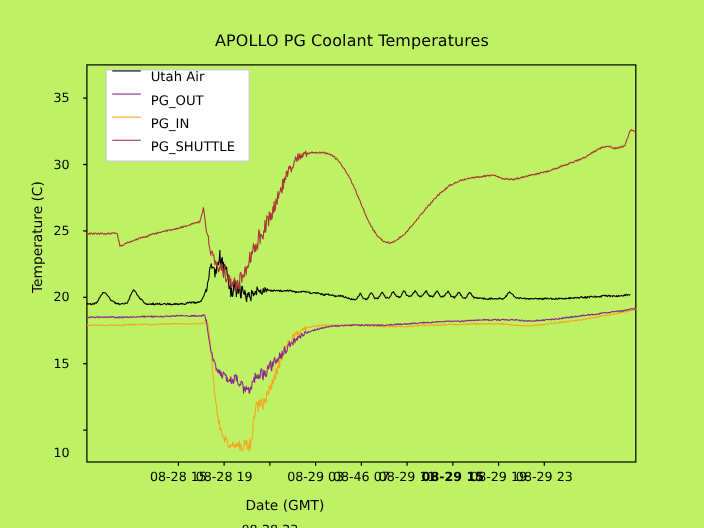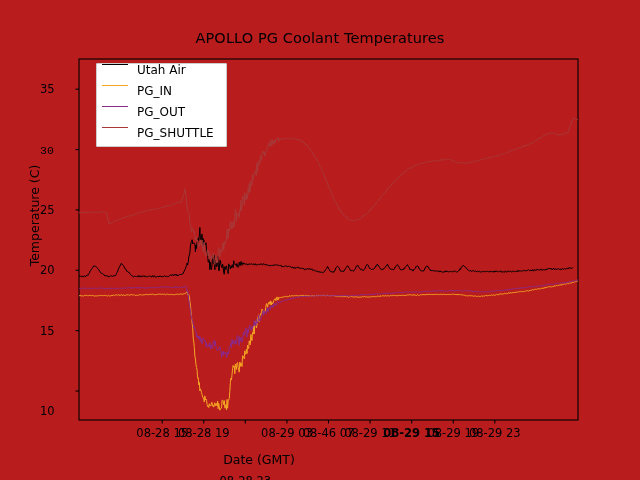--- a/index.html
+++ b/index.html
@@ -10,21 +10,21 @@
   body {
     width: 640px;
     height: 480px;
     font-family: "DejaVu Sans", sans-serif;
     overflow: hidden;
   }
   #figure {
     position: relative;
     width: 640px;
     height: 480px;
-    background: #b91c1c;
+    background: #bef264;
   }
   #plot-svg {
     position: absolute;
     left: 0;
     top: 0;
     width: 640px;
     height: 480px;
     display: block;
   }
   .chart-title {
@@ -58,21 +58,21 @@
     transform: rotate(-90deg);
     transform-origin: center center;
   }
   .tick-label {
     position: absolute;
     font-size: 11.5px;
     color: #000000;
     white-space: nowrap;
   }
   .ytick-label {
-    text-align: left;
+    text-align: center;
     transform: translateY(-50%);
   }
   .xtick-label {
     transform: translateX(-50%);
     top: 426px;
   }
   .legend-box {
     position: absolute;
     left: 96px;
     top: 63px;
@@ -141,21 +141,21 @@
         <path d="M79.00 288.13L79.55 288.40L80.11 288.44L80.66 288.77L81.22 288.92L81.77 288.17L82.33 287.93L82.88 288.51L83.44 288.05L83.99 288.28L84.54 288.10L85.10 288.15L85.65 288.47L86.21 288.94L86.76 288.71L87.32 288.05L87.87 288.06L88.43 288.33L88.98 288.05L89.53 288.55L90.09 288.84L90.64 287.90L91.20 288.30L91.75 288.40L92.31 288.40L92.86 288.69L93.42 288.08L93.97 288.47L94.52 288.25L95.08 288.51L95.63 287.93L96.19 288.45L96.74 288.63L97.30 288.28L97.85 288.17L98.41 288.68L98.96 288.15L99.51 287.96L100.07 288.34L100.62 287.83L101.18 288.52L101.73 288.09L102.29 287.82L102.84 287.88L103.40 288.39L103.95 288.80L104.50 288.98L105.06 288.19L105.61 288.89L106.17 288.65L106.72 288.28L107.28 288.99L107.83 288.26L108.39 288.88L108.94 287.86L109.49 288.10L110.05 288.73L110.60 288.99L111.16 288.05L111.71 288.02L112.27 288.77L112.82 288.62L113.38 287.88L113.93 288.31L114.48 288.28L115.04 288.11L115.59 288.63L116.15 288.02L116.70 288.70L117.26 288.70L117.81 288.03L118.37 288.36L118.92 288.47L119.47 288.01L120.03 288.61L120.58 288.33L121.14 287.80L121.69 287.89L122.25 288.16L122.80 288.46L123.36 288.69L123.91 288.29L124.46 288.03L125.02 288.26L125.57 287.81L126.13 287.67L126.68 287.83L127.24 288.36L127.79 288.11L128.35 287.78L128.90 287.62L129.45 287.97L130.01 287.22L130.56 288.13L131.12 287.23L131.67 288.34L132.23 287.85L132.78 287.76L133.34 287.89L133.89 287.40L134.44 287.69L135.00 287.58L135.55 287.51L136.11 287.54L136.66 287.36L137.22 288.20L137.77 287.26L138.33 288.11L138.88 288.29L139.43 287.35L139.99 288.24L140.54 287.35L141.10 287.50L141.65 287.62L142.21 288.12L142.76 287.54L143.32 287.74L143.87 287.65L144.42 288.09L144.98 288.11L145.53 288.23L146.09 287.33L146.64 287.82L147.20 287.65L147.75 288.24L148.31 288.00L148.86 288.05L149.41 287.76L149.97 287.40L150.52 287.41L151.08 287.33L151.63 287.47L152.19 287.14L152.74 287.67L153.30 287.78L153.85 287.27L154.40 287.95L154.96 288.00L155.51 287.43L156.07 286.81L156.62 287.44L157.18 287.42L157.73 287.17L158.29 286.72L158.84 287.35L159.39 287.37L159.95 287.75L160.50 286.67L161.06 286.81L161.61 286.61L162.17 287.04L162.72 287.36L163.28 286.91L163.83 286.82L164.38 287.11L164.94 286.59L165.49 287.08L166.05 286.79L166.60 287.08L167.16 287.06L167.71 287.24L168.27 287.34L168.82 286.90L169.37 286.73L169.93 287.13L170.48 287.59L171.04 287.40L171.59 287.50L172.15 287.62L172.70 287.52L173.26 287.25L173.81 287.62L174.36 286.72L174.92 287.50L175.47 286.61L176.03 286.75L176.58 287.71L177.14 286.81L177.69 286.71L178.25 287.74L178.80 287.45L179.35 287.15L179.91 287.51L180.46 287.44L181.02 287.11L181.57 286.86L182.13 287.38L182.68 286.95L183.24 287.75L183.79 286.78L184.34 286.29L184.90 286.96L185.45 286.26L186.01 286.49L186.56 288.32L187.12 291.49L187.67 290.73L188.23 295.88L188.78 300.27L189.33 304.35L189.89 307.58L190.44 310.78L191.00 314.23L191.55 318.16L192.11 320.57L192.66 320.54L193.22 324.41L193.77 328.03L194.32 326.75L194.88 328.43L195.43 329.93L195.99 331.38L196.54 336.69L197.10 335.22L197.65 337.07L198.21 338.58L198.76 336.23L199.31 339.38L199.87 336.40L200.42 341.24L200.98 338.05L201.53 342.48L202.09 343.92L202.64 339.67L203.20 338.20L203.75 339.48L204.30 339.60L204.86 341.21L205.41 340.60L205.97 346.37L206.52 343.05L207.08 347.17L207.63 347.03L208.19 346.35L208.74 344.73L209.29 346.70L209.85 342.45L210.40 348.77L210.96 347.21L211.51 344.79L212.07 348.63L212.62 347.75L213.18 341.26L213.73 341.12L214.28 340.57L214.84 345.98L215.39 341.37L215.95 346.47L216.50 349.44L217.06 350.08L217.61 350.98L218.17 349.28L218.72 350.03L219.27 346.53L219.83 346.62L220.38 347.91L220.94 350.43L221.49 357.53L222.05 351.84L222.60 353.13L223.16 355.74L223.71 351.10L224.26 353.66L224.82 352.69L225.37 354.08L225.93 352.34L226.48 357.34L227.04 357.22L227.59 351.82L228.15 354.07L228.70 353.27L229.25 346.81L229.81 346.93L230.36 346.49L230.92 343.05L231.47 347.59L232.03 339.12L232.58 343.74L233.14 343.07L233.69 340.55L234.24 344.17L234.80 344.15L235.35 340.45L235.91 343.87L236.46 343.68L237.02 336.18L237.57 335.32L238.13 336.25L238.68 343.30L239.23 345.36L239.79 336.69L240.34 340.82L240.90 337.22L241.45 342.18L242.01 342.35L242.56 340.16L243.12 334.27L243.67 332.06L244.22 335.30L244.78 332.32L245.33 329.85L245.89 328.08L246.44 335.42L247.00 337.15L247.55 328.96L248.11 333.19L248.66 329.85L249.21 326.82L249.77 325.03L250.32 329.17L250.88 330.37L251.43 328.19L251.99 326.25L252.54 328.80L253.10 325.76L253.65 325.80L254.20 320.64L254.76 325.40L255.31 322.14L255.87 325.91L256.42 319.31L256.98 323.50L257.53 321.70L258.09 321.37L258.64 314.98L259.19 318.26L259.75 321.21L260.30 320.00L260.86 319.38L261.41 316.21L261.97 313.64L262.52 312.47L263.08 310.59L263.63 315.26L264.18 314.20L264.74 311.27L265.29 311.56L265.85 311.76L266.40 313.64L266.96 308.02L267.51 307.54L268.07 311.75L268.62 308.81L269.17 309.12L269.73 307.37L270.28 309.33L270.84 305.80L271.39 306.68L271.95 305.86L272.50 305.14L273.06 307.57L273.61 305.78L274.16 302.96L274.72 304.00L275.27 305.61L275.83 304.48L276.38 304.93L276.94 302.35L277.49 301.21L278.05 301.90L278.60 302.84L279.15 302.85L279.71 301.79L280.26 302.49L280.82 301.26L281.37 301.59L281.93 301.87L282.48 301.39L283.04 300.83L283.59 300.67L284.14 300.26L284.70 300.43L285.25 300.57L285.81 299.36L286.36 300.37L286.92 300.07L287.47 299.95L288.03 299.27L288.58 298.78L289.13 299.67L289.69 299.44L290.24 299.40L290.80 298.27L291.35 298.66L291.91 298.73L292.46 297.74L293.02 298.63L293.57 297.87L294.12 298.31L294.68 298.29L295.23 297.31L295.79 297.67L296.34 297.69L296.90 297.10L297.45 297.19L298.01 297.50L298.56 296.88L299.11 297.38L299.67 296.89L300.22 296.58L300.78 296.43L301.33 296.91L301.89 296.20L302.44 296.46L303.00 296.48L303.55 296.47L304.10 295.92L304.66 295.88L305.21 296.84L305.77 295.95L306.32 296.86L306.88 296.59L307.43 295.86L307.99 296.50L308.54 296.70L309.09 296.12L309.65 295.98L310.20 295.80L310.76 295.58L311.31 296.02L311.87 296.25L312.42 296.44L312.98 295.99L313.53 295.66L314.08 296.31L314.64 295.74L315.19 295.64L315.75 295.56L316.30 295.64L316.86 295.77L317.41 295.89L317.97 295.68L318.52 296.23L319.07 295.39L319.63 296.02L320.18 295.10L320.74 295.63L321.29 295.35L321.85 295.22L322.40 295.62L322.96 295.37L323.51 295.18L324.06 295.05L324.62 295.32L325.17 295.45L325.73 295.27L326.28 296.11L326.84 295.47L327.39 296.07L327.95 296.03L328.50 295.11L329.05 296.11L329.61 295.54L330.16 295.61L330.72 296.00L331.27 296.22L331.83 295.15L332.38 295.47L332.94 295.24L333.49 295.05L334.04 296.21L334.60 295.84L335.15 295.20L335.71 295.29L336.26 296.06L336.82 295.96L337.37 295.26L337.93 295.44L338.48 295.43L339.03 295.12L339.59 296.16L340.14 295.90L340.70 295.45L341.25 295.32L341.81 295.49L342.36 295.68L342.92 296.17L343.47 295.10L344.02 295.80L344.58 295.21L345.13 296.05L345.69 295.19L346.24 295.58L346.80 296.14L347.35 295.15L347.91 295.31L348.46 296.09L349.01 295.94L349.57 296.04L350.12 296.00L350.68 295.71L351.23 295.50L351.79 295.17L352.34 295.53L352.90 295.42L353.45 295.44L354.00 295.13L354.56 295.74L355.11 294.91L355.67 295.42L356.22 294.92L356.78 295.39L357.33 295.62L357.89 295.39L358.44 294.54L358.99 294.80L359.55 295.29L360.10 295.52L360.66 294.33L361.21 294.98L361.77 294.38L362.32 295.02L362.88 294.48L363.43 295.23L363.98 294.25L364.54 294.90L365.09 295.11L365.65 294.97L366.20 294.68L366.76 294.25L367.31 294.48L367.87 294.51L368.42 294.12L368.97 294.55L369.53 294.95L370.08 294.08L370.64 294.81L371.19 294.65L371.75 294.18L372.30 294.72L372.86 293.85L373.41 294.04L373.96 294.61L374.52 293.75L375.07 294.34L375.63 293.74L376.18 293.94L376.74 293.60L377.29 294.17L377.85 293.63L378.40 293.66L378.95 294.24L379.51 294.31L380.06 294.30L380.62 293.74L381.17 293.58L381.73 293.36L382.28 293.26L382.84 293.19L383.39 293.09L383.94 293.93L384.50 293.67L385.05 292.90L385.61 293.87L386.16 292.86L386.72 293.29L387.27 293.25L387.83 293.12L388.38 293.68L388.93 292.86L389.49 293.17L390.04 293.30L390.60 293.46L391.15 293.34L391.71 293.55L392.26 293.54L392.82 292.47L393.37 293.00L393.92 292.82L394.48 293.13L395.03 292.95L395.59 292.89L396.14 292.62L396.70 292.94L397.25 292.35L397.81 292.22L398.36 292.58L398.91 292.51L399.47 292.41L400.02 292.36L400.58 292.54L401.13 292.33L401.69 292.55L402.24 292.78L402.80 292.67L403.35 292.34L403.90 291.91L404.46 292.35L405.01 292.49L405.57 291.96L406.12 292.20L406.68 291.80L407.23 291.83L407.79 291.77L408.34 292.38L408.89 292.23L409.45 291.67L410.00 291.87L410.56 292.22L411.11 292.00L411.67 292.36L412.22 292.17L412.78 292.07L413.33 291.74L413.88 291.68L414.44 292.07L414.99 292.15L415.55 291.91L416.10 291.79L416.66 291.58L417.21 291.69L417.77 292.44L418.32 292.21L418.87 292.55L419.43 292.36L419.98 291.52L420.54 292.00L421.09 292.36L421.65 291.64L422.20 292.18L422.76 291.73L423.31 291.37L423.86 291.82L424.42 291.49L424.97 291.03L425.53 291.60L426.08 291.45L426.64 291.07L427.19 291.84L427.75 291.19L428.30 291.07L428.85 291.43L429.41 291.06L429.96 291.56L430.52 291.26L431.07 290.85L431.63 291.39L432.18 291.45L432.74 290.94L433.29 290.64L433.84 291.35L434.40 290.77L434.95 291.48L435.51 290.68L436.06 290.86L436.62 290.90L437.17 290.97L437.73 291.15L438.28 290.85L438.83 290.99L439.39 290.40L439.94 290.75L440.50 290.32L441.05 291.36L441.61 290.60L442.16 290.54L442.72 290.57L443.27 290.93L443.82 290.36L444.38 291.27L444.93 291.33L445.49 291.03L446.04 290.90L446.60 291.22L447.15 290.86L447.71 291.09L448.26 290.41L448.81 290.75L449.37 290.35L449.92 290.47L450.48 290.37L451.03 291.03L451.59 291.17L452.14 290.22L452.70 291.10L453.25 290.24L453.80 291.32L454.36 291.22L454.91 291.31L455.47 290.48L456.02 290.76L456.58 290.44L457.13 290.22L457.69 290.26L458.24 290.94L458.79 290.41L459.35 290.76L459.90 291.04L460.46 290.44L461.01 290.46L461.57 291.05L462.12 290.85L462.68 291.41L463.23 291.16L463.78 290.91L464.34 290.32L464.89 290.46L465.45 290.76L466.00 290.36L466.56 290.96L467.11 291.13L467.67 291.13L468.22 290.61L468.77 291.10L469.33 290.40L469.88 290.48L470.44 291.03L470.99 291.10L471.55 291.05L472.10 290.80L472.66 291.93L473.21 291.86L473.76 291.07L474.32 291.01L474.87 291.11L475.43 291.75L475.98 292.04L476.54 291.44L477.09 291.69L477.65 291.93L478.20 291.63L478.75 292.00L479.31 291.60L479.86 292.00L480.42 291.98L480.97 291.34L481.53 291.41L482.08 291.93L482.64 292.10L483.19 291.84L483.74 291.93L484.30 291.75L484.85 291.47L485.41 291.96L485.96 291.89L486.52 291.86L487.07 291.35L487.63 291.53L488.18 290.83L488.73 291.65L489.29 290.95L489.84 291.47L490.40 291.84L490.95 291.31L491.51 291.06L492.06 291.42L492.62 290.96L493.17 290.88L493.72 291.53L494.28 290.56L494.83 291.45L495.39 291.12L495.94 290.50L496.50 290.52L497.05 290.30L497.61 290.66L498.16 290.69L498.71 290.45L499.27 290.37L499.82 290.45L500.38 290.79L500.93 290.94L501.49 289.82L502.04 290.43L502.60 290.21L503.15 290.29L503.70 290.60L504.26 290.38L504.81 289.63L505.37 289.57L505.92 290.07L506.48 290.21L507.03 290.23L507.59 290.24L508.14 289.08L508.69 289.85L509.25 289.77L509.80 289.50L510.36 289.45L510.91 289.83L511.47 288.68L512.02 289.40L512.58 288.99L513.13 288.60L513.68 288.78L514.24 288.66L514.79 289.17L515.35 288.18L515.90 288.54L516.46 288.30L517.01 288.95L517.57 288.89L518.12 288.19L518.67 287.74L519.23 288.86L519.78 287.82L520.34 287.65L520.89 288.63L521.45 288.09L522.00 287.89L522.56 287.52L523.11 287.27L523.66 288.30L524.22 287.87L524.77 287.39L525.33 288.07L525.88 287.55L526.44 287.51L526.99 287.73L527.55 286.84L528.10 287.06L528.65 287.20L529.21 286.51L529.76 287.11L530.32 286.35L530.87 286.65L531.43 286.96L531.98 286.85L532.54 286.68L533.09 286.87L533.64 286.68L534.20 286.15L534.75 285.79L535.31 286.02L535.86 286.76L536.42 286.39L536.97 285.95L537.53 285.93L538.08 285.58L538.63 286.14L539.19 285.68L539.74 286.30L540.30 285.92L540.85 286.02L541.41 285.96L541.96 286.10L542.52 285.28L543.07 285.50L543.62 285.69L544.18 285.57L544.73 284.74L545.29 285.53L545.84 284.57L546.40 284.97L546.95 284.57L547.51 284.27L548.06 284.38L548.61 284.57L549.17 284.15L549.72 284.12L550.28 284.42L550.83 284.24L551.39 284.23L551.94 284.49L552.50 284.62L553.05 283.94L553.60 284.34L554.16 284.07L554.71 284.14L555.27 283.93L555.82 283.38L556.38 283.30L556.93 283.44L557.49 283.30L558.04 283.16L558.59 283.53L559.15 283.23L559.70 283.19L560.26 282.80L560.81 282.86L561.37 282.73L561.92 283.21L562.48 282.51L563.03 282.44L563.58 283.41L564.14 282.84L564.69 282.96L565.25 282.11L565.80 283.14L566.36 282.87L566.91 282.25L567.47 282.39L568.02 281.84L568.57 282.38L569.13 281.57L569.68 281.47L570.24 281.72L570.79 281.57L571.35 281.87L571.90 281.10L572.46 280.85L573.01 280.84L573.56 280.58L574.12 280.74L574.67 281.27L575.23 280.69L575.78 280.78L576.34 280.71L576.89 280.79L577.45 279.77L578.00 280.29" fill="none" stroke="#8b2a8b" stroke-width="1.0" stroke-linejoin="round"></path>
         <path d="M79.00 211.95L79.55 213.00L80.11 213.03L80.66 212.99L81.22 211.91L81.77 212.77L82.33 212.65L82.88 211.77L83.44 212.08L83.99 212.91L84.54 212.97L85.10 212.00L85.65 212.66L86.21 212.07L86.76 211.95L87.32 212.02L87.87 212.27L88.43 213.04L88.98 212.34L89.53 211.87L90.09 212.24L90.64 213.03L91.20 212.47L91.75 211.66L92.31 212.15L92.86 212.23L93.42 212.01L93.97 212.87L94.52 212.64L95.08 212.34L95.63 213.03L96.19 212.88L96.74 212.29L97.30 212.69L97.85 212.31L98.41 211.68L98.96 212.55L99.51 212.26L100.07 212.33L100.62 212.84L101.18 211.97L101.73 211.64L102.29 212.03L102.84 211.76L103.40 211.73L103.95 211.44L104.50 211.97L105.06 212.18L105.61 212.22L106.17 212.11L106.72 212.59L107.28 216.14L107.83 218.46L108.39 220.03L108.94 223.89L109.49 222.94L110.05 223.48L110.60 223.15L111.16 223.62L111.71 222.82L112.27 222.84L112.82 222.54L113.38 221.66L113.93 221.48L114.48 221.20L115.04 221.24L115.59 219.99L116.15 220.30L116.70 220.49L117.26 220.08L117.81 220.51L118.37 219.54L118.92 219.69L119.47 219.65L120.03 218.99L120.58 219.14L121.14 219.08L121.69 218.54L122.25 218.05L122.80 218.30L123.36 218.11L123.91 217.09L124.46 217.88L125.02 217.84L125.57 217.57L126.13 216.41L126.68 216.25L127.24 216.08L127.79 216.61L128.35 215.83L128.90 216.15L129.45 216.14L130.01 215.16L130.56 215.85L131.12 215.47L131.67 215.83L132.23 215.39L132.78 214.68L133.34 215.57L133.89 214.76L134.44 215.12L135.00 214.16L135.55 213.42L136.11 213.30L136.66 214.03L137.22 213.49L137.77 212.90L138.33 212.56L138.88 212.25L139.43 212.93L139.99 212.35L140.54 212.89L141.10 212.12L141.65 211.70L142.21 212.62L142.76 212.38L143.32 211.32L143.87 211.92L144.42 211.21L144.98 211.36L145.53 211.18L146.09 211.37L146.64 211.00L147.20 210.89L147.75 210.38L148.31 210.44L148.86 210.21L149.41 210.41L149.97 209.93L150.52 209.63L151.08 209.39L151.63 210.56L152.19 209.54L152.74 208.96L153.30 209.12L153.85 209.23L154.40 209.19L154.96 208.87L155.51 209.64L156.07 208.89L156.62 208.51L157.18 208.75L157.73 208.74L158.29 208.32L158.84 208.50L159.39 207.80L159.95 208.52L160.50 207.62L161.06 207.37L161.61 208.02L162.17 207.60L162.72 207.35L163.28 207.28L163.83 207.39L164.38 206.08L164.94 207.13L165.49 205.87L166.05 206.88L166.60 206.58L167.16 205.40L167.71 205.80L168.27 205.56L168.82 205.76L169.37 206.11L169.93 205.34L170.48 205.23L171.04 205.16L171.59 204.89L172.15 204.35L172.70 204.68L173.26 204.56L173.81 203.37L174.36 203.56L174.92 202.97L175.47 203.66L176.03 203.33L176.58 202.56L177.14 202.72L177.69 202.45L178.25 202.82L178.80 202.02L179.35 201.78L179.91 202.08L180.46 202.63L181.02 201.10L181.57 201.98L182.13 199.83L182.68 198.11L183.24 195.76L183.79 194.20L184.34 191.88L184.90 188.71L185.45 191.81L186.01 196.38L186.56 201.12L187.12 206.93L187.67 210.23L188.23 212.46L188.78 213.68L189.33 214.23L189.89 222.40L190.44 224.51L191.00 227.76L191.55 231.94L192.11 229.21L192.66 228.18L193.22 229.61L193.77 232.76L194.32 231.68L194.88 235.89L195.43 240.85L195.99 237.17L196.54 238.72L197.10 241.90L197.65 240.40L198.21 246.42L198.76 247.29L199.31 243.74L199.87 245.44L200.42 239.83L200.98 242.39L201.53 245.73L202.09 240.00L202.64 248.94L203.20 252.34L203.75 243.95L204.30 241.92L204.86 252.16L205.41 256.24L205.97 256.10L206.52 253.74L207.08 251.88L207.63 249.47L208.19 255.88L208.74 250.71L209.29 259.11L209.85 253.41L210.40 261.33L210.96 260.18L211.51 256.37L212.07 258.83L212.62 255.14L213.18 252.63L213.73 257.42L214.28 264.09L214.84 264.40L215.39 256.00L215.95 254.82L216.50 262.76L217.06 259.20L217.61 262.54L218.17 249.30L218.72 247.66L219.27 248.50L219.83 256.74L220.38 250.88L220.94 249.85L221.49 252.00L222.05 251.88L222.60 243.30L223.16 242.70L223.71 249.88L224.26 243.90L224.82 241.60L225.37 243.49L225.93 241.91L226.48 237.82L227.04 229.38L227.59 238.64L228.15 237.65L228.70 228.74L229.25 230.95L229.81 228.27L230.36 221.30L230.92 223.86L231.47 229.07L232.03 222.33L232.58 228.42L233.14 224.99L233.69 221.58L234.24 226.65L234.80 215.90L235.35 208.79L235.91 211.12L236.46 221.46L237.02 212.84L237.57 214.58L238.13 213.75L238.68 216.46L239.23 217.35L239.79 209.58L240.34 211.18L240.90 200.31L241.45 211.14L242.01 206.48L242.56 196.20L243.12 197.00L243.67 197.21L244.22 205.11L244.78 192.55L245.33 194.43L245.89 200.24L246.44 193.72L247.00 199.23L247.55 197.96L248.11 188.09L248.66 193.35L249.21 183.23L249.77 192.11L250.32 190.01L250.88 180.53L251.43 185.17L251.99 185.61L252.54 174.09L253.10 180.37L253.65 176.36L254.20 175.18L254.76 173.23L255.31 170.43L255.87 174.35L256.42 175.54L256.98 162.99L257.53 171.87L258.09 162.64L258.64 165.87L259.19 160.79L259.75 163.25L260.30 156.25L260.86 155.39L261.41 160.50L261.97 156.07L262.52 151.72L263.08 151.05L263.63 153.33L264.18 151.29L264.74 156.28L265.29 154.26L265.85 152.27L266.40 152.42L266.96 150.08L267.51 146.08L268.07 146.38L268.62 142.45L269.17 143.58L269.73 146.67L270.28 144.69L270.84 139.67L271.39 145.70L271.95 142.32L272.50 139.55L273.06 144.58L273.61 141.45L274.16 143.43L274.72 140.09L275.27 142.94L275.83 139.00L276.38 140.08L276.94 138.51L277.49 139.11L278.05 137.34L278.60 142.27L279.15 139.04L279.71 140.14L280.26 139.37L280.82 139.09L281.37 139.80L281.93 138.72L282.48 139.06L283.04 138.90L283.59 138.02L284.14 139.13L284.70 138.88L285.25 138.62L285.81 138.58L286.36 138.86L286.92 139.26L287.47 138.32L288.03 138.89L288.58 139.23L289.13 139.37L289.69 138.81L290.24 138.80L290.80 138.12L291.35 138.99L291.91 138.97L292.46 138.58L293.02 138.97L293.57 138.12L294.12 138.50L294.68 138.40L295.23 139.41L295.79 138.99L296.34 140.01L296.90 139.02L297.45 139.35L298.01 139.93L298.56 139.77L299.11 140.25L299.67 139.78L300.22 140.72L300.78 141.12L301.33 140.59L301.89 140.92L302.44 142.41L303.00 142.21L303.55 141.93L304.10 142.30L304.66 144.03L305.21 144.60L305.77 143.79L306.32 144.42L306.88 144.85L307.43 146.34L307.99 146.70L308.54 147.47L309.09 148.05L309.65 148.32L310.20 149.56L310.76 150.87L311.31 151.43L311.87 152.62L312.42 152.72L312.98 153.18L313.53 154.33L314.08 155.12L314.64 156.98L315.19 157.31L315.75 158.23L316.30 159.06L316.86 159.33L317.41 161.21L317.97 161.83L318.52 162.72L319.07 163.65L319.63 165.82L320.18 167.04L320.74 167.53L321.29 168.58L321.85 170.14L322.40 171.21L322.96 172.04L323.51 173.34L324.06 175.62L324.62 176.99L325.17 178.41L325.73 178.78L326.28 180.75L326.84 181.57L327.39 182.62L327.95 184.83L328.50 186.10L329.05 187.64L329.61 188.73L330.16 189.40L330.72 190.60L331.27 193.11L331.83 193.72L332.38 195.48L332.94 196.53L333.49 198.34L334.04 198.72L334.60 200.46L335.15 201.09L335.71 202.70L336.26 202.88L336.82 204.93L337.37 205.85L337.93 206.03L338.48 206.81L339.03 208.96L339.59 209.84L340.14 209.43L340.70 211.40L341.25 211.04L341.81 212.43L342.36 213.60L342.92 214.47L343.47 214.51L344.02 215.74L344.58 215.92L345.13 216.17L345.69 216.20L346.24 216.92L346.80 218.26L347.35 217.88L347.91 219.08L348.46 219.72L349.01 219.32L349.57 219.81L350.12 219.83L350.68 219.90L351.23 220.58L351.79 220.52L352.34 219.83L352.90 220.04L353.45 221.08L354.00 221.25L354.56 221.09L355.11 220.30L355.67 220.65L356.22 220.68L356.78 220.12L357.33 219.43L357.89 220.13L358.44 219.42L358.99 219.15L359.55 219.15L360.10 218.49L360.66 218.03L361.21 217.95L361.77 217.58L362.32 217.48L362.88 215.71L363.43 215.71L363.98 215.99L364.54 214.99L365.09 215.29L365.65 214.39L366.20 213.82L366.76 213.90L367.31 213.60L367.87 213.29L368.42 212.60L368.97 211.18L369.53 210.96L370.08 209.96L370.64 210.34L371.19 208.59L371.75 208.45L372.30 207.01L372.86 206.33L373.41 206.45L373.96 205.88L374.52 205.20L375.07 204.30L375.63 204.26L376.18 202.94L376.74 202.56L377.29 201.58L377.85 201.29L378.40 200.86L378.95 199.20L379.51 199.03L380.06 198.91L380.62 198.23L381.17 196.30L381.73 195.83L382.28 195.31L382.84 194.37L383.39 194.17L383.94 194.23L384.50 193.35L385.05 192.56L385.61 192.00L386.16 190.78L386.72 190.58L387.27 188.86L387.83 189.09L388.38 188.82L388.93 187.15L389.49 186.32L390.04 186.72L390.60 186.38L391.15 185.80L391.71 184.23L392.26 184.21L392.82 183.85L393.37 182.26L393.92 181.91L394.48 180.98L395.03 180.41L395.59 180.35L396.14 179.93L396.70 179.74L397.25 178.10L397.81 177.41L398.36 177.00L398.91 177.53L399.47 176.85L400.02 175.26L400.58 174.91L401.13 175.09L401.69 174.12L402.24 174.32L402.80 173.60L403.35 173.30L403.90 173.26L404.46 172.60L405.01 171.02L405.57 171.90L406.12 171.17L406.68 170.70L407.23 169.76L407.79 169.32L408.34 168.29L408.89 168.10L409.45 168.79L410.00 167.54L410.56 168.15L411.11 168.10L411.67 167.87L412.22 167.44L412.78 166.62L413.33 166.79L413.88 165.57L414.44 166.03L414.99 166.10L415.55 165.66L416.10 165.48L416.66 165.50L417.21 165.09L417.77 164.02L418.32 163.83L418.87 163.47L419.43 164.27L419.98 163.70L420.54 163.42L421.09 163.50L421.65 163.73L422.20 162.74L422.76 163.65L423.31 162.76L423.86 162.69L424.42 162.69L424.97 162.53L425.53 161.84L426.08 162.24L426.64 162.49L427.19 162.16L427.75 161.98L428.30 161.46L428.85 161.60L429.41 161.15L429.96 161.69L430.52 161.32L431.07 161.96L431.63 161.00L432.18 161.13L432.74 161.31L433.29 160.50L433.84 161.04L434.40 160.63L434.95 160.75L435.51 161.44L436.06 160.75L436.62 160.87L437.17 161.27L437.73 160.41L438.28 160.76L438.83 160.65L439.39 159.81L439.94 160.55L440.50 159.54L441.05 160.66L441.61 159.43L442.16 160.08L442.72 159.93L443.27 159.11L443.82 159.13L444.38 159.92L444.93 159.55L445.49 160.05L446.04 159.52L446.60 159.22L447.15 159.12L447.71 159.15L448.26 159.53L448.81 159.29L449.37 159.32L449.92 159.76L450.48 159.41L451.03 160.17L451.59 160.23L452.14 160.82L452.70 160.96L453.25 160.49L453.80 161.45L454.36 161.29L454.91 161.64L455.47 161.73L456.02 162.23L456.58 162.70L457.13 162.16L457.69 162.68L458.24 162.56L458.79 163.07L459.35 163.20L459.90 162.46L460.46 162.13L461.01 162.75L461.57 162.57L462.12 162.98L462.68 163.54L463.23 162.68L463.78 162.91L464.34 163.02L464.89 162.33L465.45 162.80L466.00 163.53L466.56 163.52L467.11 162.86L467.67 163.41L468.22 162.93L468.77 162.06L469.33 162.35L469.88 162.82L470.44 161.74L470.99 161.47L471.55 162.61L472.10 162.41L472.66 162.23L473.21 161.51L473.76 161.30L474.32 161.45L474.87 160.52L475.43 161.30L475.98 160.77L476.54 161.05L477.09 161.03L477.65 160.39L478.20 159.94L478.75 159.89L479.31 160.61L479.86 160.31L480.42 159.65L480.97 159.06L481.53 159.54L482.08 159.43L482.64 159.54L483.19 158.71L483.74 158.96L484.30 158.50L484.85 158.54L485.41 158.99L485.96 158.80L486.52 158.75L487.07 157.73L487.63 158.69L488.18 158.32L488.73 157.22L489.29 158.05L489.84 157.62L490.40 158.17L490.95 157.01L491.51 156.65L492.06 156.86L492.62 156.74L493.17 157.08L493.72 156.95L494.28 156.27L494.83 156.31L495.39 155.98L495.94 156.33L496.50 155.90L497.05 156.51L497.61 155.32L498.16 156.06L498.71 155.40L499.27 155.64L499.82 155.63L500.38 155.13L500.93 154.62L501.49 154.50L502.04 153.91L502.60 154.33L503.15 153.61L503.70 153.03L504.26 153.70L504.81 153.67L505.37 152.88L505.92 153.44L506.48 153.03L507.03 152.77L507.59 152.80L508.14 152.16L508.69 152.17L509.25 150.96L509.80 151.26L510.36 151.65L510.91 150.26L511.47 150.70L512.02 150.78L512.58 150.13L513.13 150.44L513.68 150.00L514.24 149.65L514.79 150.20L515.35 149.46L515.90 149.83L516.46 149.19L517.01 149.25L517.57 147.90L518.12 148.18L518.67 148.08L519.23 147.73L519.78 147.35L520.34 147.66L520.89 147.95L521.45 147.39L522.00 147.21L522.56 146.15L523.11 146.08L523.66 146.00L524.22 145.51L524.77 146.63L525.33 146.02L525.88 144.86L526.44 145.51L526.99 145.03L527.55 145.35L528.10 144.37L528.65 144.57L529.21 144.25L529.76 143.48L530.32 143.00L530.87 143.62L531.43 143.05L531.98 143.37L532.54 143.17L533.09 142.11L533.64 141.99L534.20 141.30L534.75 140.91L535.31 140.99L535.86 140.30L536.42 140.06L536.97 140.20L537.53 139.12L538.08 138.49L538.63 138.99L539.19 137.78L539.74 138.19L540.30 138.33L540.85 136.91L541.41 137.68L541.96 137.15L542.52 136.51L543.07 136.21L543.62 135.37L544.18 135.65L544.73 135.20L545.29 134.86L545.84 135.35L546.40 134.02L546.95 134.55L547.51 133.44L548.06 133.54L548.61 134.11L549.17 133.59L549.72 133.74L550.28 133.76L550.83 132.96L551.39 133.18L551.94 132.92L552.50 133.23L553.05 132.97L553.60 133.60L554.16 133.14L554.71 132.86L555.27 133.61L555.82 133.75L556.38 134.12L556.93 135.05L557.49 134.49L558.04 134.50L558.59 135.39L559.15 134.12L559.70 135.27L560.26 134.74L560.81 134.95L561.37 133.82L561.92 134.52L562.48 134.53L563.03 133.82L563.58 134.43L564.14 133.98L564.69 132.74L565.25 133.75L565.80 133.67L566.36 133.71L566.91 132.54L567.47 132.30L568.02 132.56L568.57 130.97L569.13 129.15L569.68 127.17L570.24 125.76L570.79 125.15L571.35 123.25L571.90 121.06L572.46 119.97L573.01 118.68L573.56 118.26L574.12 117.89L574.67 118.75L575.23 118.47L575.78 118.85L576.34 119.24L576.89 119.29L577.45 119.80L578.00 118.76" fill="none" stroke="#a83838" stroke-width="1.0" stroke-linejoin="round"></path>
       </g>
   </svg>
 
   <div id="ytick-labels">
       <div class="tick-label ytick-label" style="left: 40px; width: 32px; top: 411px;">10</div>
       <div class="tick-label ytick-label" style="left: 40px; width: 32px; top: 330.656px;">15</div>
       <div class="tick-label ytick-label" style="left: 40px; width: 32px; top: 270.288px;">20</div>
       <div class="tick-label ytick-label" style="left: 40px; width: 32px; top: 209.92px;">25</div>
-      <div class="tick-label ytick-label" style="left: 40px; width: 32px; top: 149.552px; font-family: Liberation Mono, monospace;">30</div>
+      <div class="tick-label ytick-label" style="left: 40px; width: 32px; top: 149.552px;">30</div>
       <div class="tick-label ytick-label" style="left: 40px; width: 32px; top: 89.1839px;">35</div>
     </div>
   <div id="xtick-labels">
       <div class="tick-label xtick-label" style="left: 162.183px;">08-28 15</div>
       <div class="tick-label xtick-label" style="left: 203.75px;">08-28 19</div>
       <div class="tick-label xtick-label" style="left: 245.317px; margin-top: 48px;">08-28 23</div>
       <div class="tick-label xtick-label" style="left: 286.933px;">08-29 03</div>
       <div class="tick-label xtick-label" style="left: 328.5px;">08-46 07</div>
       <div class="tick-label xtick-label" style="left: 370.067px;">08-29 11</div>
       <div class="tick-label xtick-label" style="left: 411.683px; font-weight: bold;">08-29 15</div>
@@ -165,26 +165,26 @@
 
   <div class="axis-label-x">Date (GMT)</div>
   <div class="axis-label-y">Temperature (C)</div>
 
   <div class="legend-box" id="legend-box">
       <div class="legend-row">
         <span class="legend-swatch" style="border-top-color: rgb(0, 0, 0);"></span>
         <span class="legend-text">Utah Air</span>
       </div>
       <div class="legend-row">
+        <span class="legend-swatch" style="border-top-color: rgb(139, 42, 139);"></span>
+        <span class="legend-text">PG_OUT</span>
+      </div>
+      <div class="legend-row">
         <span class="legend-swatch" style="border-top-color: rgb(245, 166, 35);"></span>
         <span class="legend-text">PG_IN</span>
-      </div>
-      <div class="legend-row">
-        <span class="legend-swatch" style="border-top-color: rgb(139, 42, 139);"></span>
-        <span class="legend-text">PG_OUT</span>
       </div>
       <div class="legend-row">
         <span class="legend-swatch" style="border-top-color: rgb(168, 56, 56);"></span>
         <span class="legend-text">PG_SHUTTLE</span>
       </div>
     </div>
 
 </div>
 
 </body></html>

